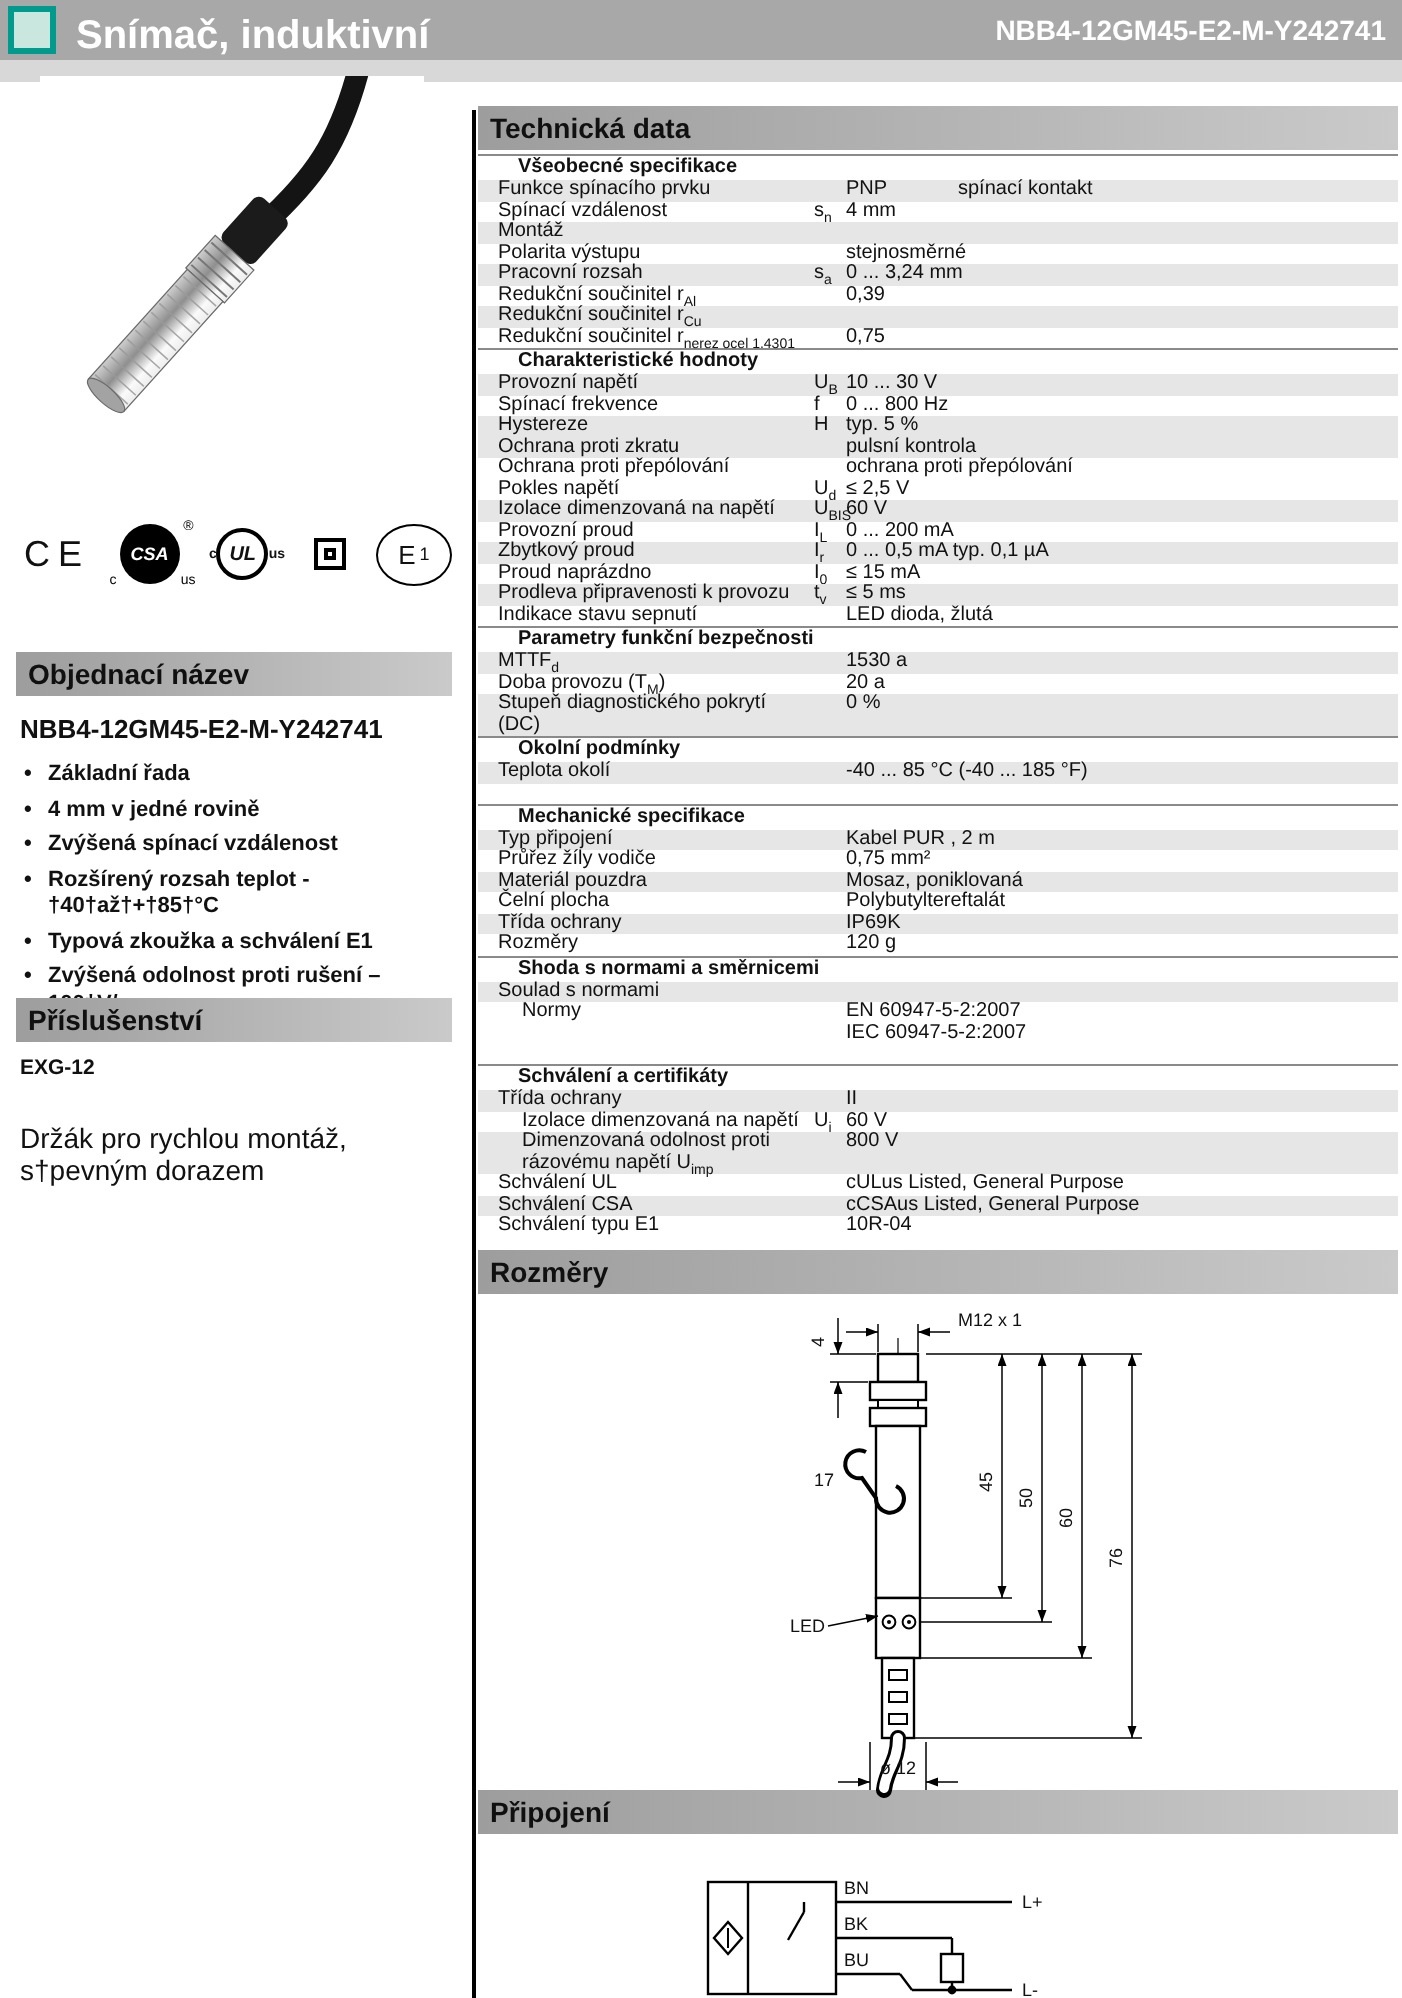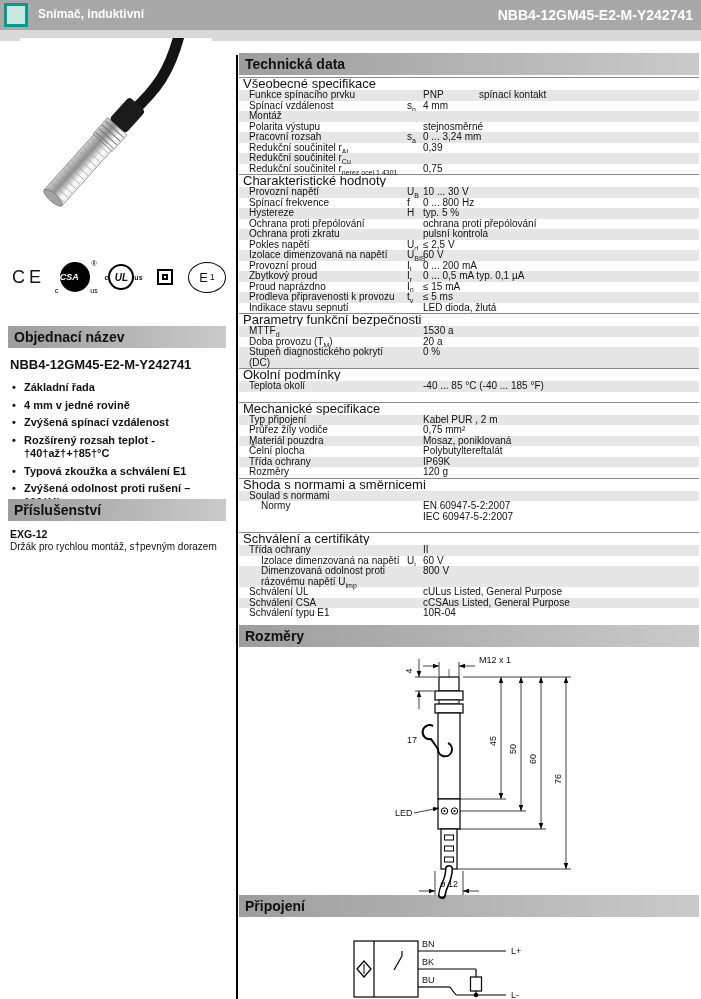--- a/index.html
+++ b/index.html
@@ -2,33 +2,33 @@
 <html><head>
 <meta charset="utf-8">
 <style>
   html,body{margin:0;padding:0}
   body{width:701px;height:999px;position:relative;background:#fff;
        font-family:"Liberation Sans",sans-serif;color:#111;overflow:hidden;font-size:10px}
   
   .topbar{position:absolute;left:0;top:0;width:701px;height:30px;background:#a8a8a8}
   .teal{position:absolute;left:4px;top:3px;width:24px;height:24px;background:#c9e6df;
         border:3px solid #009b8c;box-sizing:border-box}
-  .pt{position:absolute;left:38px;top:7px;font-size:12px;font-weight:bold;color:#fff}
+  .pt{position:absolute;left:38px;top:7px;font-size:20px;font-weight:bold;color:#fff}
   .pc{position:absolute;right:8px;top:7px;font-size:14px;font-weight:bold;color:#fff}
   .strip{position:absolute;left:0;top:30px;width:701px;height:11px;background:#d8d8d8}
   .vline{position:absolute;left:236px;top:55px;width:2px;height:944px;background:#000}
 
   
   .sidebar{position:absolute;left:0;top:41px;width:236px;height:958px}
   .photo{position:absolute;left:20px;top:-3px;width:192px;height:216px;background:#fff}
   .icons{position:absolute;left:12px;top:216px;width:214px;height:40px;display:flex;
          align-items:center;justify-content:space-between}
   .ce{font-size:18px;letter-spacing:4px;font-weight:400}
   .csa{position:relative;width:30px;height:30px;background:#000;border-radius:50%;
-       display:flex;align-items:center;}
+       display:flex;align-items:center;justify-content:center}
   .csa .m{color:#fff;font-size:9px;font-weight:bold;font-style:italic}
   .csa .c{position:absolute;left:-5px;bottom:-2px;font-size:7px;color:#000}
   .csa .us{position:absolute;right:-8px;bottom:-2px;font-size:7px;color:#000}
   .csa .r{position:absolute;right:-7px;top:-2px;font-size:7px;color:#000}
   .ulw{display:flex;align-items:center}
   .ulc{width:26px;height:26px;border:2.5px solid #000;border-radius:50%;display:flex;
        align-items:center;justify-content:center;box-sizing:border-box}
   .ulc span{font-size:10px;font-weight:bold;font-style:italic}
   .uls{font-size:7px;font-weight:bold}
   .sq2{width:16px;height:16px;border:2px solid #000;display:flex;align-items:center;
@@ -43,27 +43,27 @@
        line-height:22px;height:22px;padding-left:6px;box-sizing:border-box;color:#101010}
   .sbar{position:absolute;left:8px;width:218px}
   #bar-ord{top:285px}
   .ordcode{position:absolute;left:10px;top:316px;font-size:13px;font-weight:bold}
   .feat{position:absolute;left:10px;top:340px;width:212px;margin:0;padding:0;list-style:none}
   .feat li{font-size:11px;font-weight:bold;line-height:13.5px;margin-bottom:4px;
            padding-left:14px;position:relative}
   .feat li::before{content:"\2022";position:absolute;left:2px}
   #bar-acc{top:458px}
   .acccode{position:absolute;left:10px;top:487px;font-size:10.5px;font-weight:bold}
-  .accdesc{position:absolute;left:10px;top:500px;font-size:10px;width:218px}
+  .accdesc{position:absolute;left:10px;top:520px;font-size:14px;width:218px}
 
   
   .main{position:absolute;left:239px;top:41px;width:460px}
   #bar-tech{margin-top:12px}
   .tsections{margin-top:2px}
-  .sech{font-size:13px;font-weight:normal;border-top:1px solid #8a8a8a;padding:1px 0 1px 4px;
+  .sech{font-size:10px;font-weight:bold;border-top:1px solid #8a8a8a;padding:1px 0 1px 20px;
         line-height:10px}
   .trow{position:relative;display:grid;grid-template-columns:158px 16px 1fr;
         padding:0 0 0 10px;font-size:10px;line-height:10.5px;min-height:10.5px}
   .trow.shade{background:#e6e6e6}
   .tl{grid-column:1;padding-right:2px}
   .tl.ind{padding-left:12px}
   .ts{grid-column:2;white-space:nowrap}
   .tv{grid-column:3}
   sub{font-size:7px;line-height:0}
   .tv2{position:absolute;left:240px;top:0}
@@ -216,29 +216,29 @@
       <div class="trow">
         <span class="tl">Spínací frekvence</span>
         <span class="ts">f</span>
         <span class="tv">0 ... 800 Hz</span>
       </div>
       <div class="trow shade">
         <span class="tl">Hystereze</span>
         <span class="ts">H</span>
         <span class="tv">typ. 5 %</span>
       </div>
+      <div class="trow shade">
+        <span class="tl">Ochrana proti zkratu</span>
+        <span class="ts"></span>
+        <span class="tv">pulsní kontrola</span>
+      </div>
       <div class="trow">
         <span class="tl">Ochrana proti přepólování</span>
         <span class="ts"></span>
         <span class="tv">ochrana proti přepólování</span>
-      </div>
-      <div class="trow shade">
-        <span class="tl">Ochrana proti zkratu</span>
-        <span class="ts"></span>
-        <span class="tv">pulsní kontrola</span>
       </div>
       <div class="trow">
         <span class="tl">Pokles napětí</span>
         <span class="ts">U<sub>d</sub></span>
         <span class="tv">≤ 2,5 V</span>
       </div>
       <div class="trow shade">
         <span class="tl">Izolace dimenzovaná na napětí</span>
         <span class="ts">U<sub>BIS</sub></span>
         <span class="tv">60 V</span>

